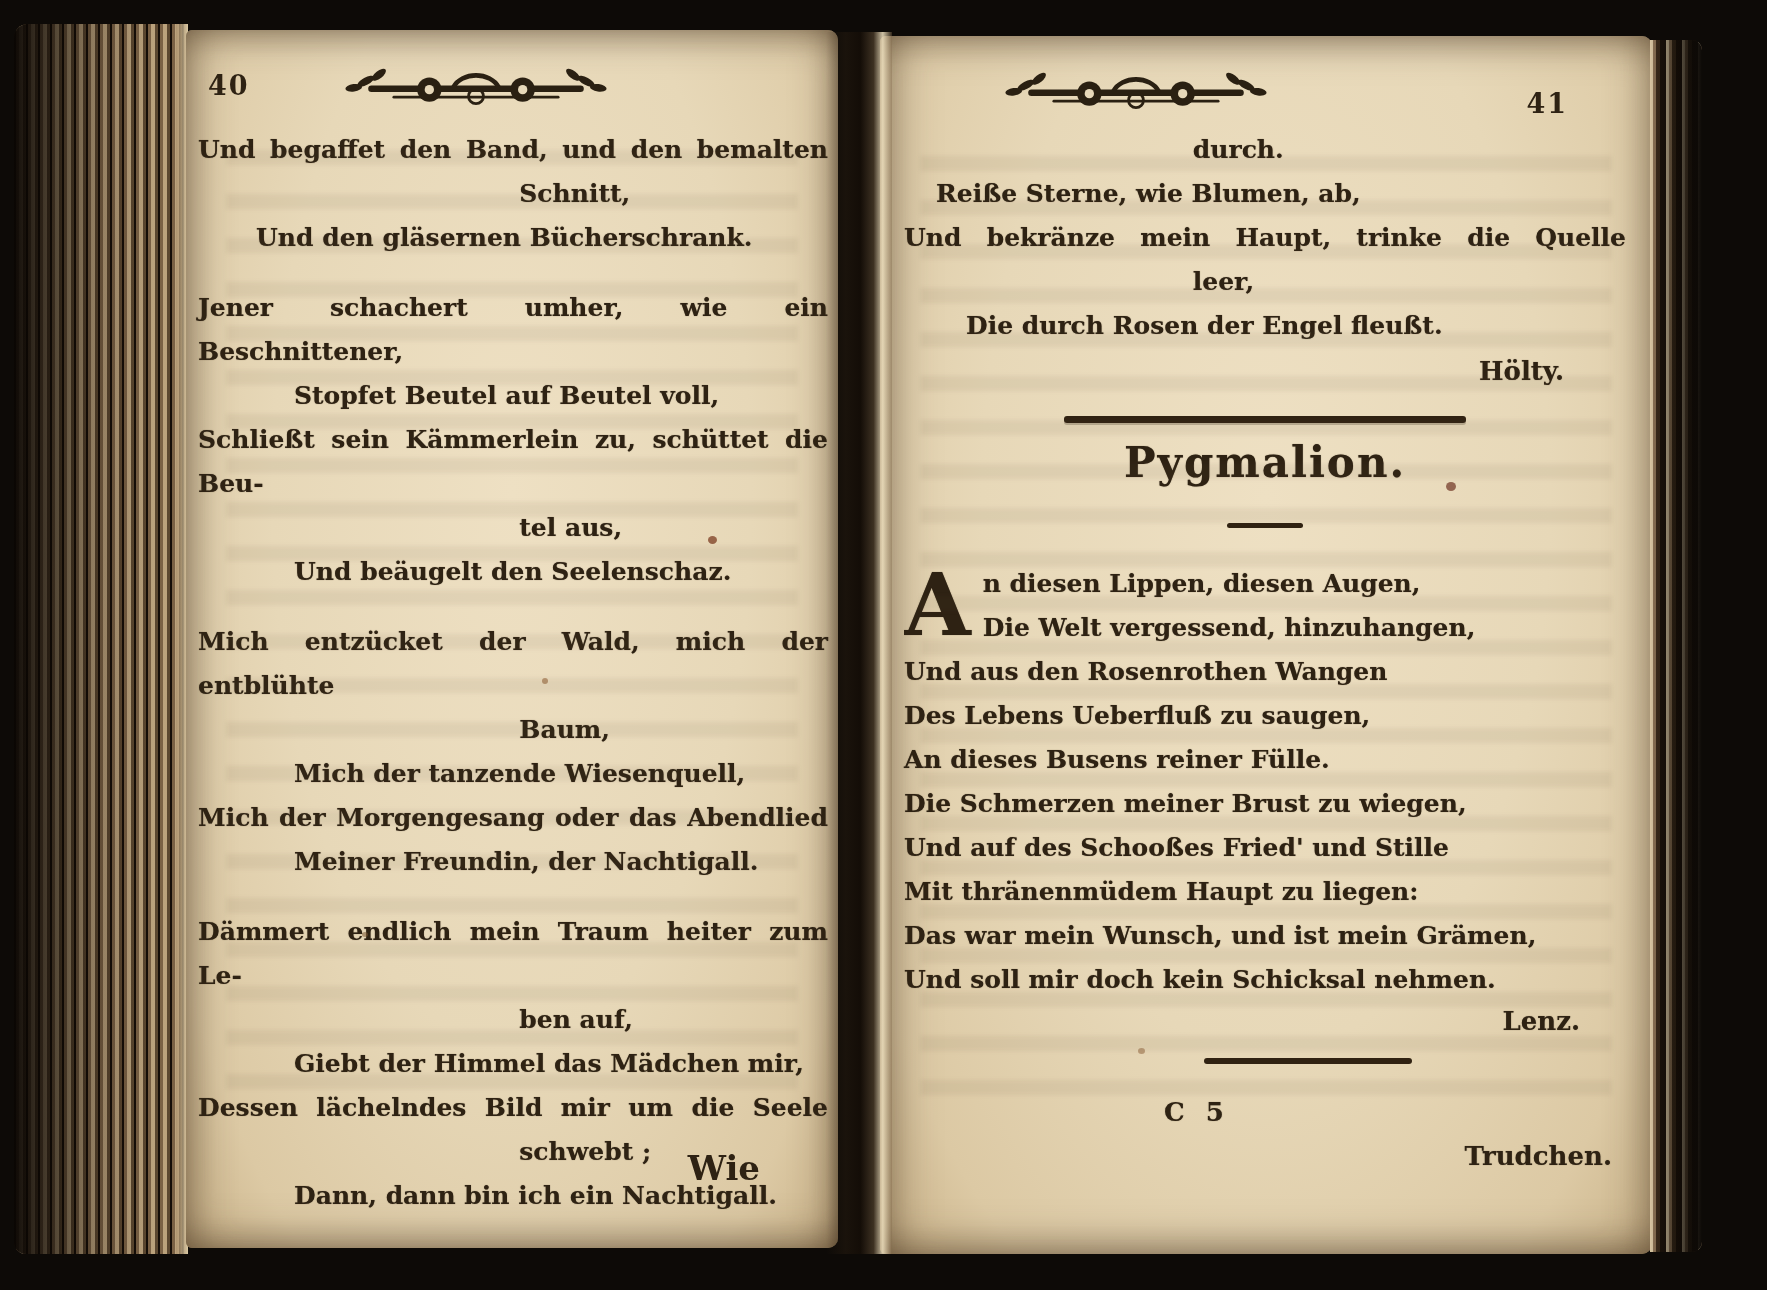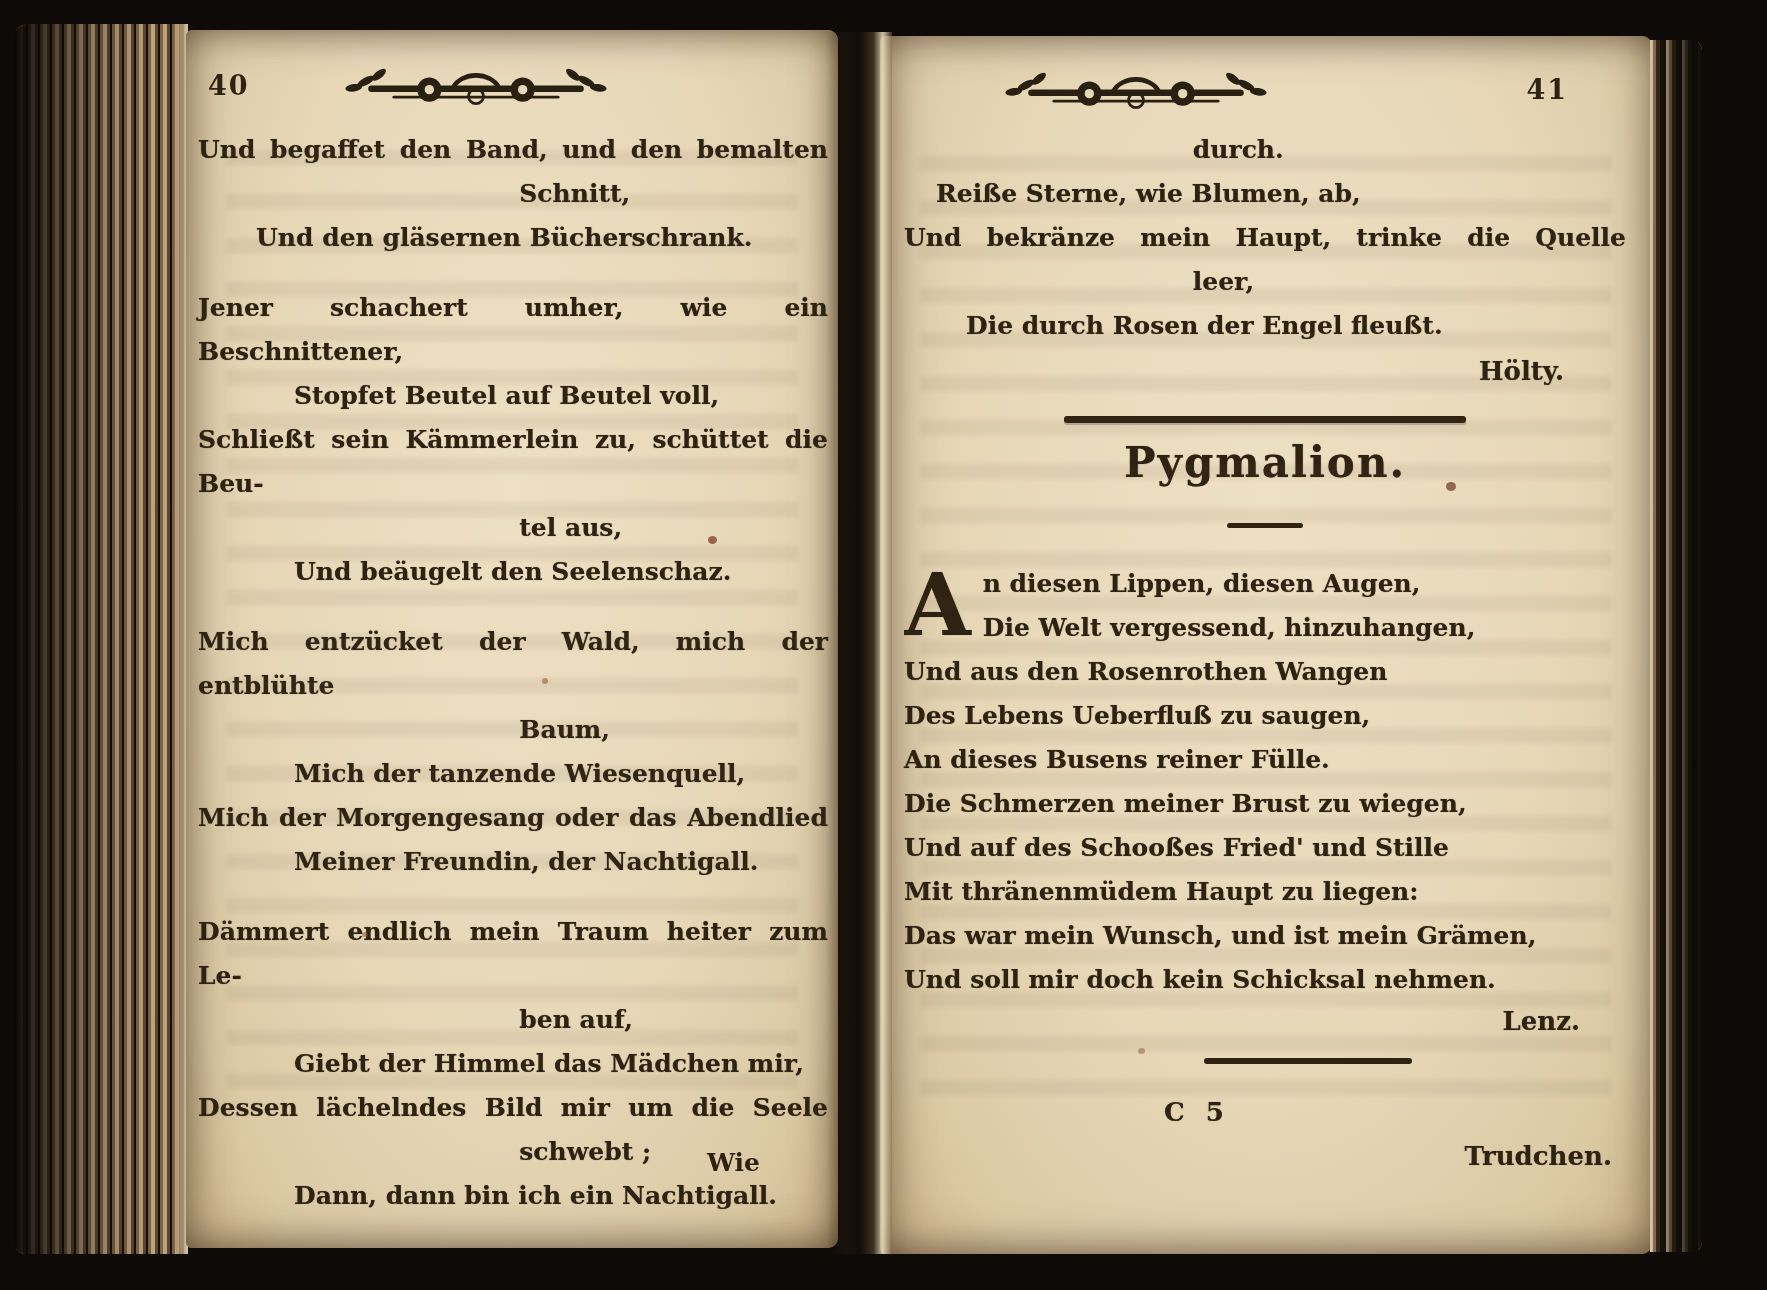--- a/index.html
+++ b/index.html
@@ -35,21 +35,21 @@
                  inset 0 24px 38px -20px rgba(80,60,38,.5), inset 0 -26px 40px -20px rgba(80,60,38,.5);}
 
   
   .gutter{position:absolute;left:826px;top:32px;width:66px;height:1222px;z-index:5;pointer-events:none;
     background:linear-gradient(90deg, rgba(40,28,16,0) 0%, rgba(45,32,18,.4) 30%, rgba(24,15,7,.6) 52%,
       rgba(150,120,84,.35) 72%, rgba(240,226,192,.85) 86%, rgba(120,95,64,.35) 100%);}
 
   
   .pagenum{position:absolute;font-size:27px;font-weight:700;letter-spacing:2px;}
   .lp .pagenum{left:22px;top:40px;}
-  .rp .pagenum{right:84px;top:38px;}
+  .rp .pagenum{right:84px;top:52px;}
   .ornament{position:absolute;width:280px;height:50px;}
   .lp .ornament{left:150px;top:30px;}
   .rp .ornament{left:116px;top:28px;}
 
   
   .text-block{position:absolute;left:12px;right:10px;font-size:25px;font-weight:700;line-height:44px;
     text-shadow:0 0 1px rgba(46,32,16,.55);}
   .lp .text-block{top:98px;}
   .rp-content{position:absolute;left:24px;right:26px;top:92px;font-size:25px;font-weight:700;line-height:44px;
     text-shadow:0 0 1px rgba(46,32,16,.55);}
@@ -75,21 +75,21 @@
 
   .title{margin:14px 0 0;font-size:42px;font-weight:700;letter-spacing:2px;text-align:center;line-height:52px;}
 
   .pyg-open{margin-top:34px;overflow:hidden;}
   .dropcap{float:left;font-size:86px;line-height:78px;font-weight:700;margin:4px 12px 0 0;}
 
   .footer-line{display:flex;align-items:baseline;margin-top:26px;font-size:26px;font-weight:700;flex-direction:column;}
   .sig{margin-left:36%;letter-spacing:6px;}
   .catchword-r{margin-left:auto;padding-right:14px;}
 
-  .catchword{position:absolute;right:78px;top:1118px;font-size:25px;font-weight:700;}
+  .catchword{position:absolute;right:78px;top:1118px;font-size:34px;font-weight:700;}
 
   
   .stain{position:absolute;border-radius:50%;pointer-events:none;}
   .s1{left:522px;top:506px;width:9px;height:8px;background:#7c3c22;opacity:.75;}
   .s2{left:356px;top:648px;width:6px;height:6px;background:#95643a;opacity:.6;}
   .s3{left:176px;top:902px;width:6px;height:5px;background:#7c5a34;opacity:.55;}
   .s4{left:566px;top:446px;width:10px;height:9px;background:#6d3322;opacity:.7;}
   .s5{left:258px;top:1012px;width:7px;height:6px;background:#8a5b33;opacity:.5;}
 </style>
 </head>

